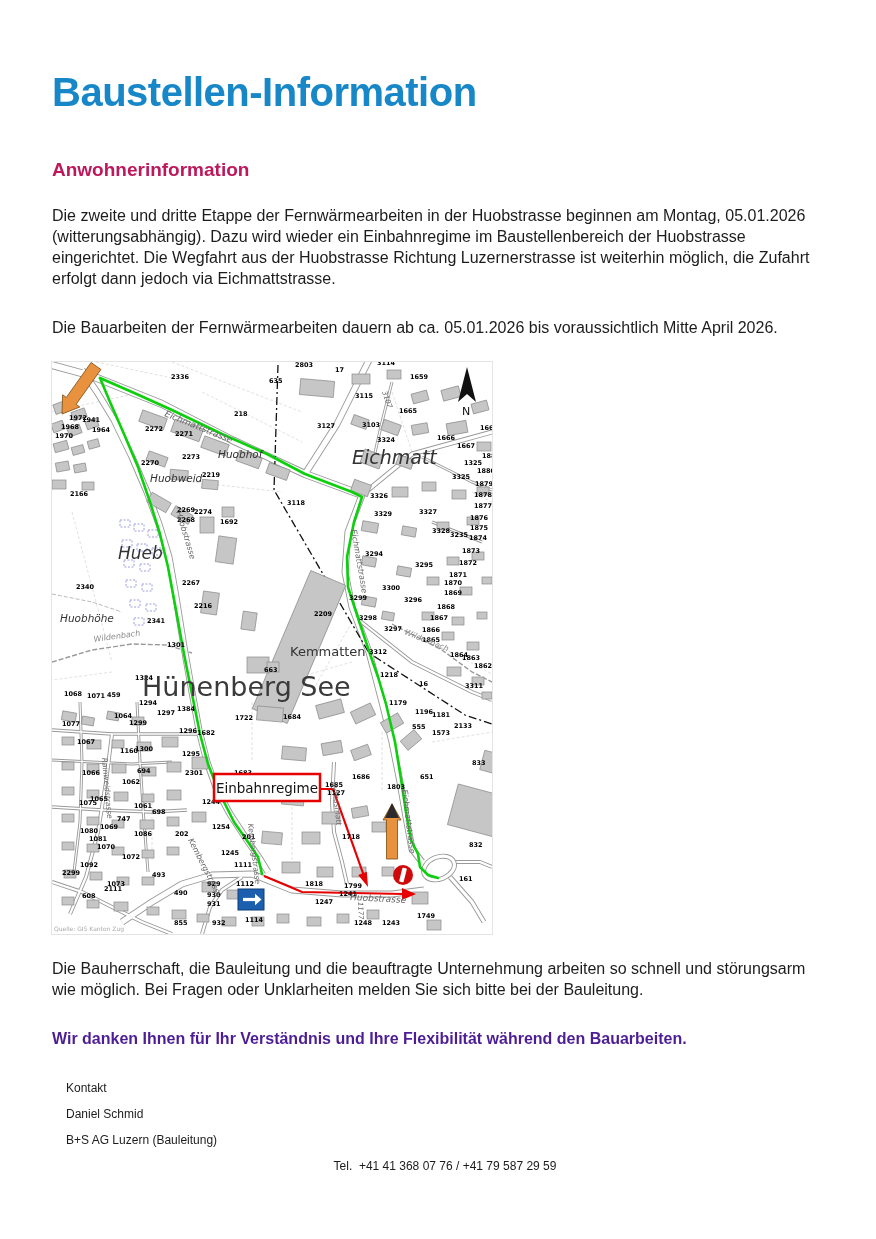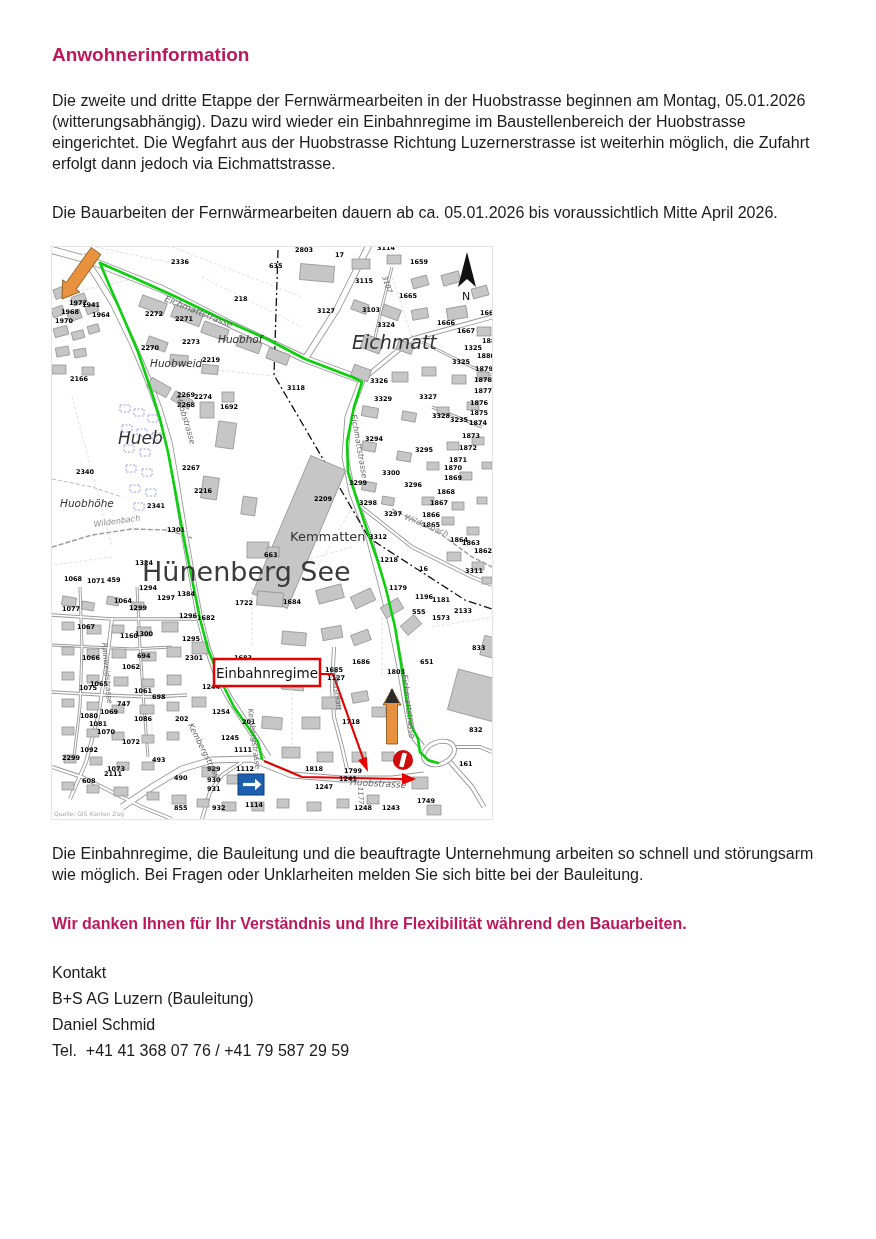--- a/index.html
+++ b/index.html
@@ -2,30 +2,31 @@
 <html><head>
 <meta charset="utf-8">
 <style>
   html,body{margin:0;padding:0;background:#ffffff;}
   body{width:876px;height:1239px;overflow:hidden;font-family:"Liberation Sans",sans-serif;color:#1c1c1c;}
   .page{padding:0 52px;}
   h1{margin:70px 0 0 0;font-size:40px;font-weight:800;letter-spacing:-0.5px;color:#1787c8;}
   h2{margin:44px 0 0 0;font-size:19px;font-weight:700;color:#be185d;}
   p{margin:24px 0 0 0;font-size:16px;line-height:21px;max-width:780px;}
   p.spaced{margin-top:28px;}
-  p.bold{font-weight:700;color:#be185d;}
+  p.bold{font-weight:700;color:#4c1d95;}
   .map-wrap{margin-top:24px;width:440px;height:572px;outline:1px solid #e4e4e4;}
-  .contact{margin-top:26px;font-size:16px;line-height:26px;}
-  .contact .tel{white-space:pre;}
+  .contact{margin-top:26px;font-size:12px;line-height:26px;margin-left:14px;}
+  .contact .tel{white-space:pre;text-align:center;}
   svg text{user-select:none;}
 </style>
 </head>
 <body>
 
 <div class="page">
+  <h1>Baustellen-Information</h1>
   <h2>Anwohnerinformation</h2>
   <p>Die zweite und dritte Etappe der Fernwärmearbeiten in der Huobstrasse beginnen am Montag, 05.01.2026 (witterungsabhängig). Dazu wird wieder ein Einbahnregime im Baustellenbereich der Huobstrasse eingerichtet. Die Wegfahrt aus der Huobstrasse Richtung Luzernerstrasse ist weiterhin möglich, die Zufahrt erfolgt dann jedoch via Eichmattstrasse.</p>
   <p class="spaced">Die Bauarbeiten der Fernwärmearbeiten dauern ab ca. 05.01.2026 bis voraussichtlich Mitte April 2026.</p>
   <div class="map-wrap">
     <svg id="map" width="440" height="572" viewBox="0 0 440 572" xmlns="http://www.w3.org/2000/svg">
         <rect x="0" y="0" width="440" height="572" fill="#ffffff"></rect>
         <line x1="0" y1="50" x2="90" y2="30" stroke="#c3c3c3" stroke-width="0.5" stroke-dasharray="3 2"></line>
         <line x1="120" y1="0" x2="250" y2="50" stroke="#c3c3c3" stroke-width="0.5" stroke-dasharray="3 2"></line>
         <line x1="44" y1="0" x2="120" y2="16" stroke="#c3c3c3" stroke-width="0.5" stroke-dasharray="3 2"></line>
         <line x1="150" y1="30" x2="250" y2="80" stroke="#c3c3c3" stroke-width="0.5" stroke-dasharray="3 2"></line>
@@ -444,21 +445,21 @@
           <polygon points="334.5,497 334.5,458 331,458 340,442 349,458 345.5,458 345.5,497" fill="#e8923f" stroke="#7a4a10" stroke-width="0.8"></polygon>
           <polygon points="333,456 347,456 340,441" fill="#2b2b2b"></polygon>
         </g>
         <g>
           <polygon points="415,5 406,40 415,32 424,40" fill="#111"></polygon>
           <text x="410" y="53" font-size="11" fill="#111" font-family="&quot;DejaVu Sans&quot;,sans-serif">N</text>
         </g>
         <text x="2" y="569" font-size="6" fill="#aaa" font-family="&quot;DejaVu Sans&quot;,sans-serif">Quelle: GIS Kanton Zug</text>
       </svg>
   </div>
-  <p>Die Einbahnregime, die Bauleitung und die beauftragte Unternehmung arbeiten so schnell und störungsarm wie möglich. Bei Fragen oder Unklarheiten melden Sie sich bitte bei der Bauleitung.</p>
+  <p>Die Bauherrschaft, die Bauleitung und die beauftragte Unternehmung arbeiten so schnell und störungsarm wie möglich. Bei Fragen oder Unklarheiten melden Sie sich bitte bei der Bauleitung.</p>
   <p class="bold spaced">Wir danken Ihnen für Ihr Verständnis und Ihre Flexibilität während den Bauarbeiten.</p>
   <div class="contact">
     <div>Kontakt</div>
+    <div>Daniel Schmid</div>
     <div>B+S AG Luzern (Bauleitung)</div>
-    <div>Daniel Schmid</div>
     <div class="tel">Tel.  +41 41 368 07 76 / +41 79 587 29 59</div>
   </div>
 </div>
 
 </body></html>

